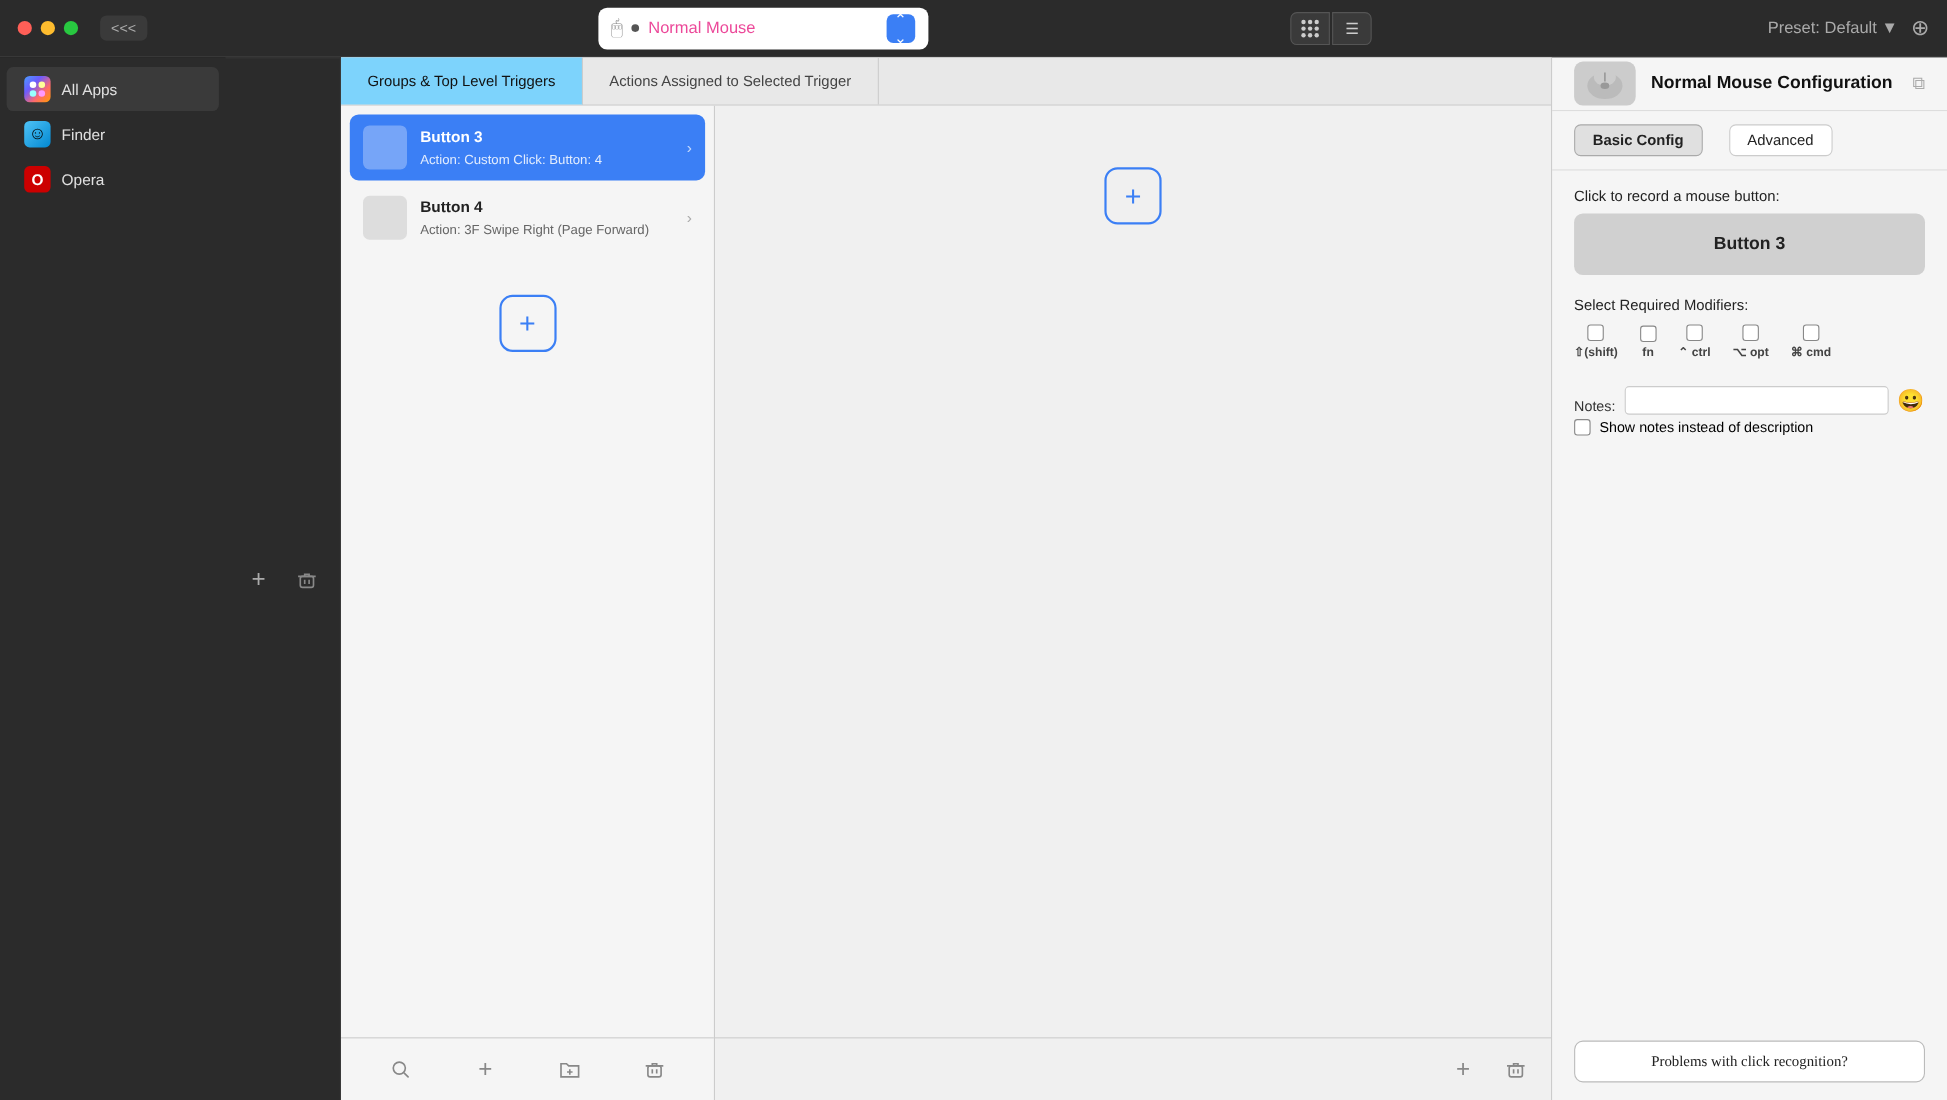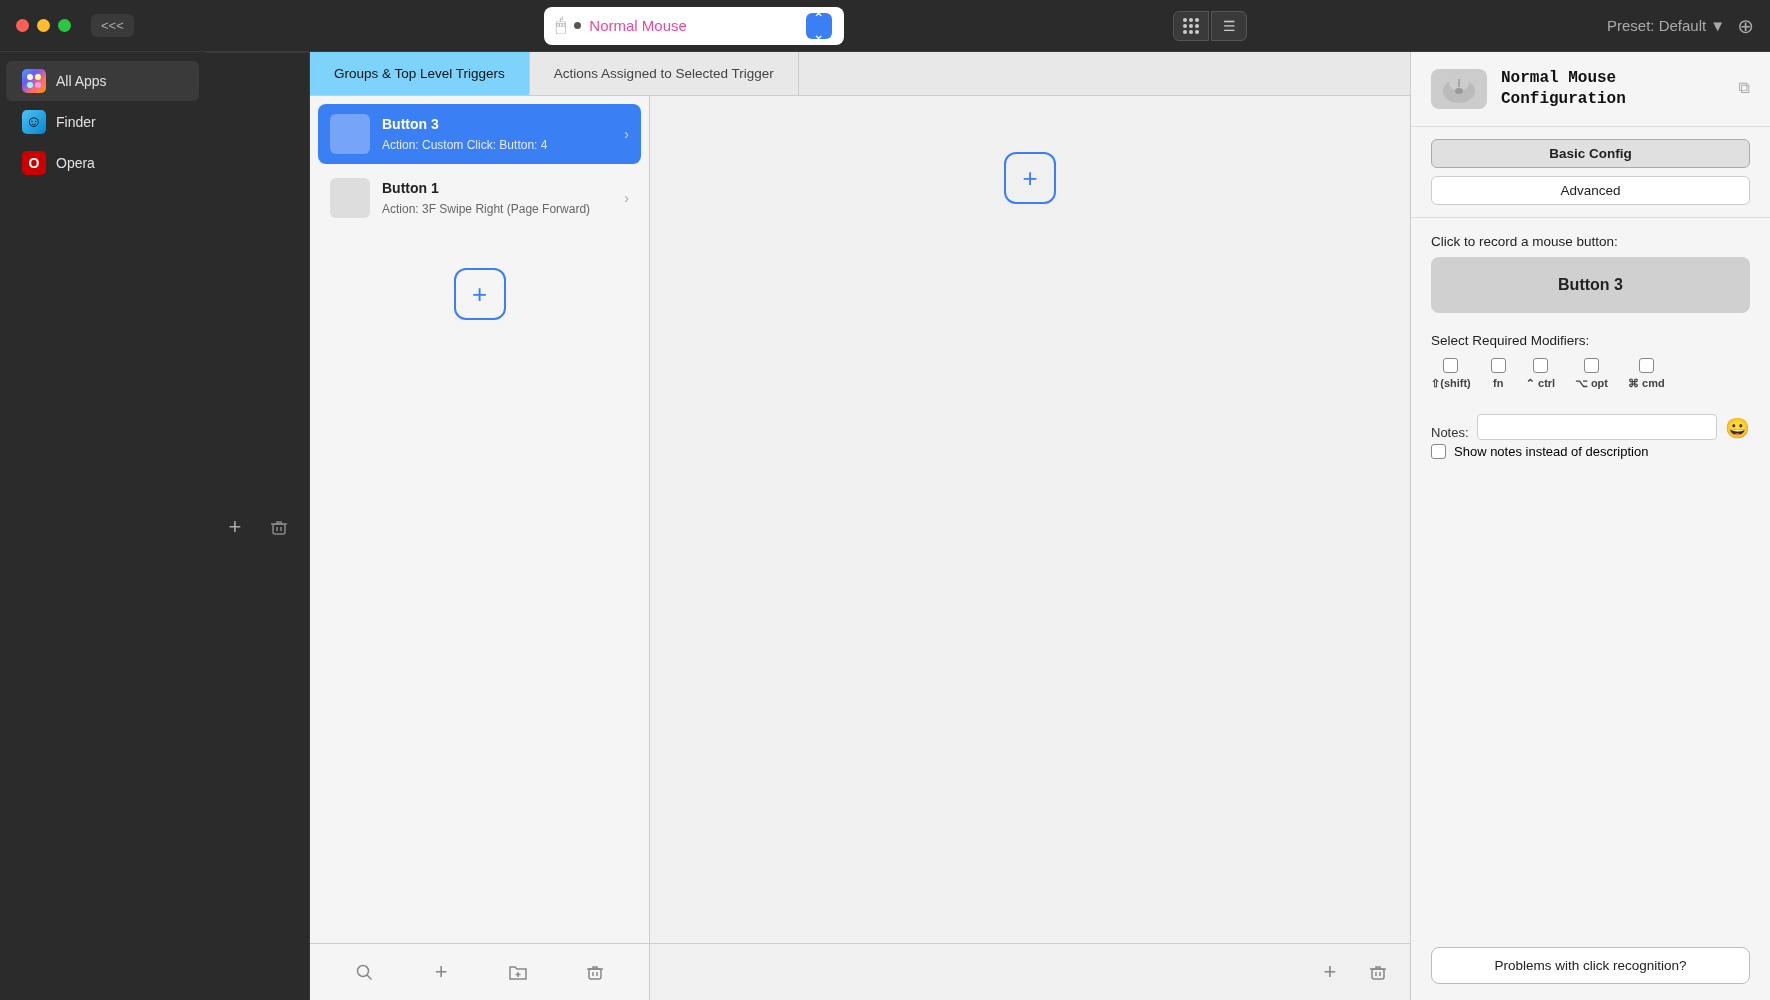--- a/index.html
+++ b/index.html
@@ -408,24 +408,23 @@
       border-left: 1px solid #ccc;
       display: flex;
       flex-direction: column;
       padding: 0;
       flex-shrink: 0;
     }
 
     .config-header {
       display: flex;
       align-items: center;
-      padding: 16px 20px;
+      padding: 4px 20px;
       gap: 14px;
       border-bottom: 1px solid #ddd;
-      font-family: Liberation Mono, monospace;
     }
     .config-mouse-icon {
       width: 56px;
       height: 40px;
       background: #ccc;
       border-radius: 8px;
       display: flex;
       align-items: center;
       justify-content: center;
       font-size: 22px;
@@ -440,23 +439,22 @@
     .config-window-icon {
       margin-left: auto;
       color: #aaa;
       font-size: 16px;
       cursor: pointer;
     }
 
     .config-tabs {
       display: flex;
       padding: 12px 20px;
-      gap: 8px;
+      gap: 24px;
       border-bottom: 1px solid #ddd;
-      flex-direction: column;
     }
     .config-tab {
       padding: 6px 16px;
       border-radius: 6px;
       font-size: 13.5px;
       cursor: pointer;
       border: 1px solid #ccc;
       background: white;
       color: #222;
       font-weight: 500;
@@ -573,20 +571,21 @@
     .problems-btn {
       margin-top: auto;
       padding: 10px 16px;
       border: 1px solid #bbb;
       border-radius: 8px;
       background: white;
       font-size: 13.5px;
       color: #222;
       cursor: pointer;
       text-align: center;
+      font-family: Liberation Serif, serif;
     }
 
     
     ::-webkit-scrollbar { width: 6px; }
     ::-webkit-scrollbar-track { background: transparent; }
     ::-webkit-scrollbar-thumb { background: #666; border-radius: 3px; }
 
     .grid-icon {
       display: grid;
       grid-template-columns: 1fr 1fr 1fr;
@@ -697,21 +696,21 @@
             <div class="trigger-info">
               <div class="trigger-title">Button 3</div>
               <div class="trigger-subtitle">Action: Custom Click: Button: 4</div>
             </div>
             <span class="trigger-chevron">›</span>
           </div>
 
           <div class="trigger-item">
             <div class="trigger-icon-box"></div>
             <div class="trigger-info">
-              <div class="trigger-title">Button 1</div>
+              <div class="trigger-title">Button 4</div>
               <div class="trigger-subtitle">Action: 3F Swipe Right (Page Forward)</div>
             </div>
             <span class="trigger-chevron">›</span>
           </div>
 
           <div style="display:flex; justify-content:center; margin-top:24px;">
             <button class="add-trigger-btn">+</button>
           </div>
 
         </div>

